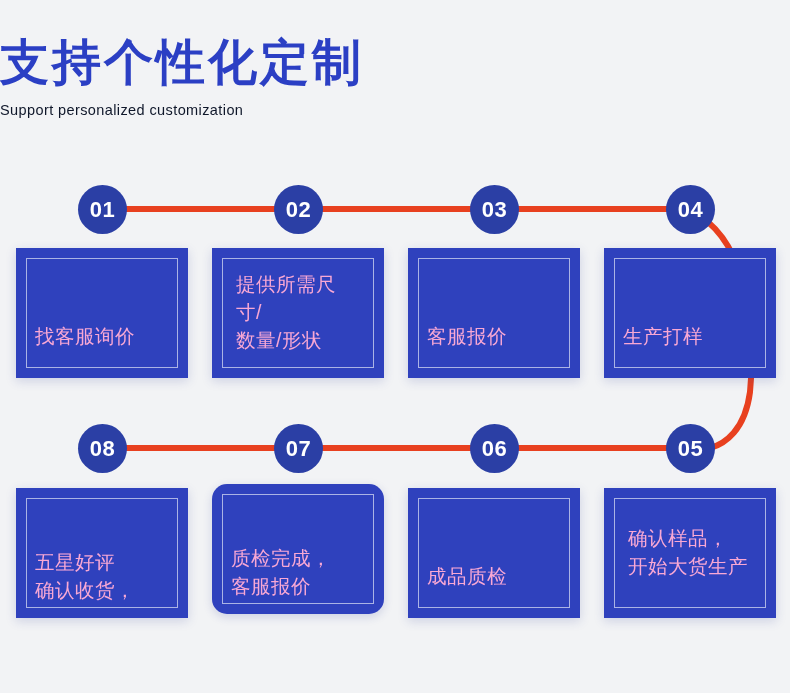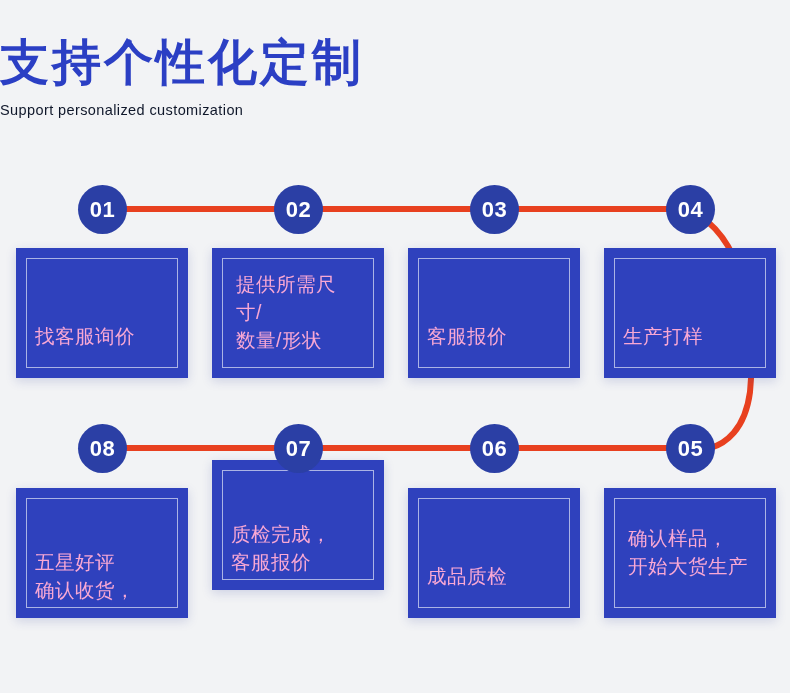--- a/index.html
+++ b/index.html
@@ -173,21 +173,21 @@
 
   <div class="box align-center" style="left:16px;  top:488px;">
     <div class="box-inner">
       <div class="box-text">
         <div>五星好评</div>
         <div>确认收货，</div>
       </div>
     </div>
   </div>
 
-  <div class="box align-center" style="left:212px; top:460px;">
+  <div class="box align-center" style="left:212px; top:484px;border-radius:15px;">
     <div class="box-inner">
       <div class="box-text">
         <div>质检完成，</div>
         <div>客服报价</div>
       </div>
     </div>
   </div>
 
   <div class="box align-center" style="left:408px; top:488px;">
     <div class="box-inner">

